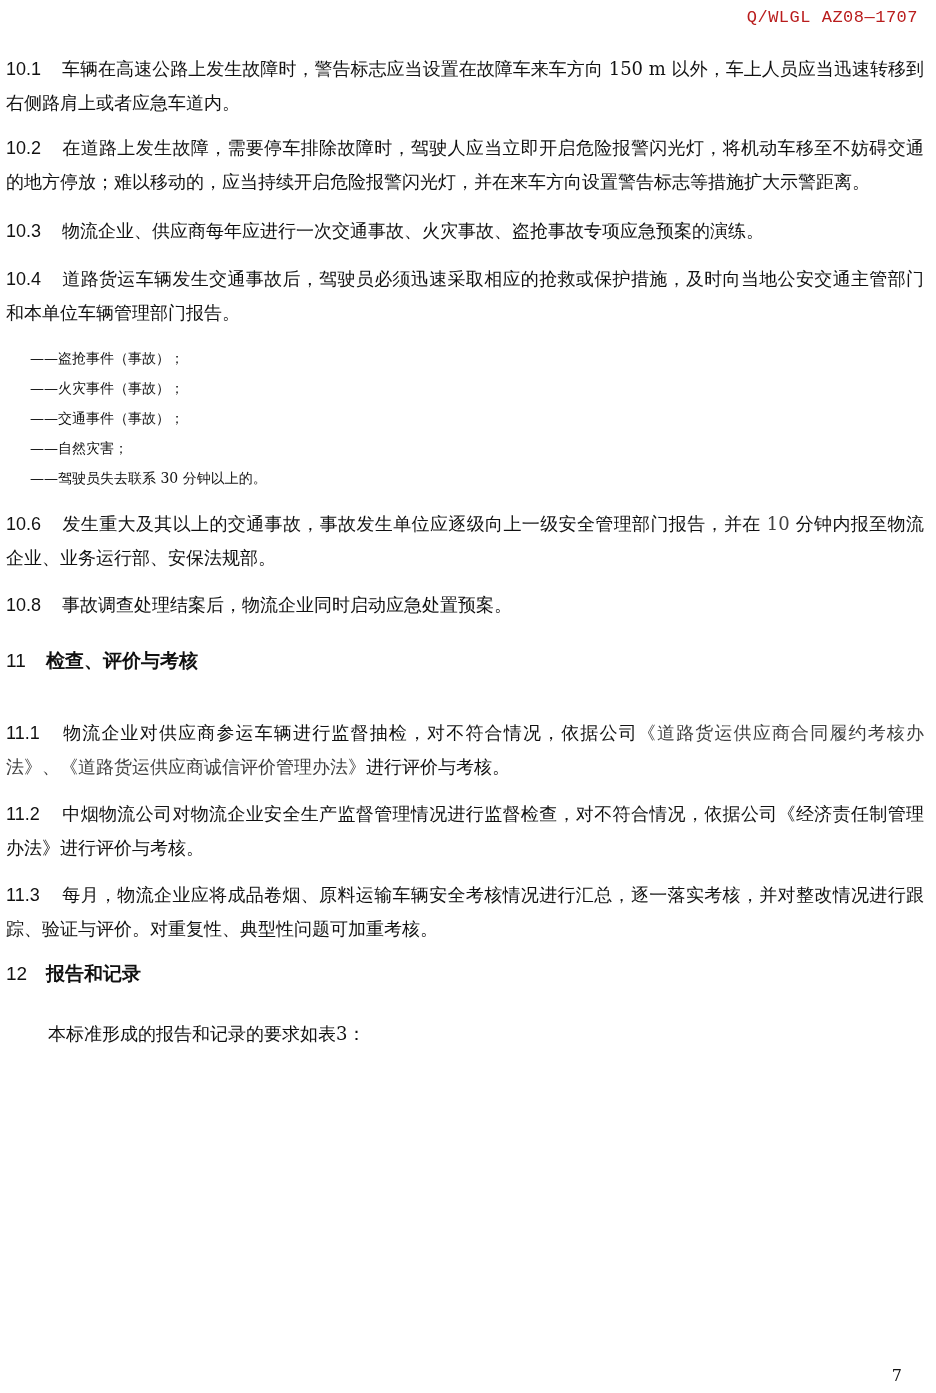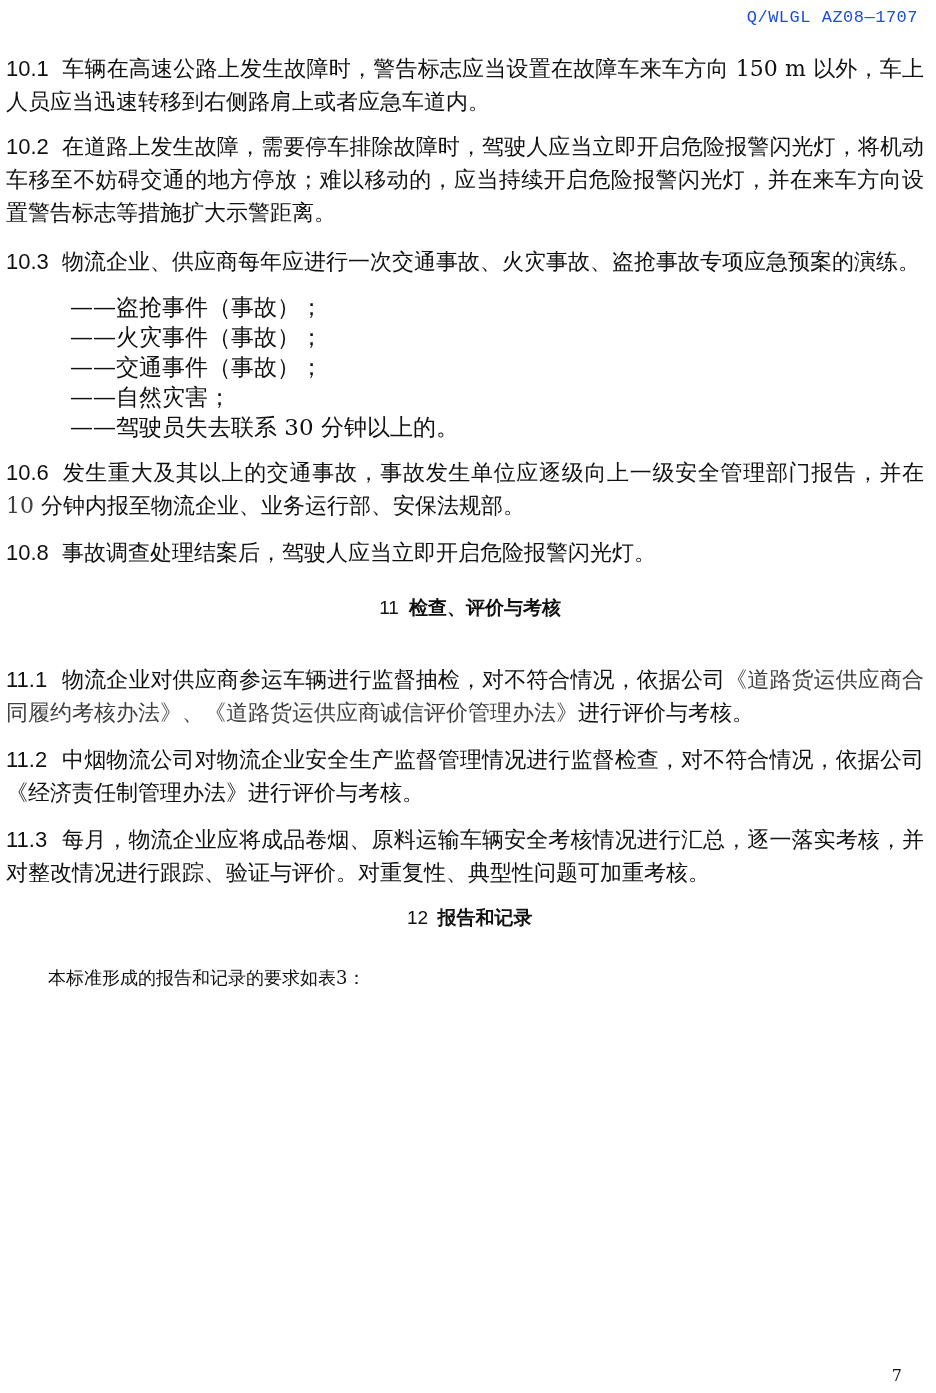--- a/index.html
+++ b/index.html
@@ -15,54 +15,53 @@
       color: #111111;
       font-family: "DejaVu Serif", "Liberation Serif", serif;
     }
     .page-header {
       position: absolute;
       top: 8px;
       right: 18px;
       font-family: "Liberation Mono", "DejaVu Sans Mono", monospace;
       font-size: 17px;
       letter-spacing: 0.5px;
-      color: #1d4ed8;
+      color: #b91c1c;
     }
     .content {
       position: absolute;
       left: 6px;
       top: 52px;
       width: 918px;
     }
     .clause {
-      font-size: 22px;
+      font-size: 18px;
       line-height: 33px;
       text-align: justify;
       margin: 0;
     }
     .clause .num {
       font-family: "Liberation Sans", "DejaVu Sans", sans-serif;
       display: inline-block;
       width: 56px;
     }
     .red { color: #404040; }
     .list {
-      margin: 6px 0 0 64px;
+      margin: 6px 0 0 24px;
       padding: 0;
       list-style: none;
-      font-size: 23px;
+      font-size: 14px;
       line-height: 30px;
     }
     .section-title {
       font-family: "Liberation Sans", "DejaVu Sans", sans-serif;
       font-weight: bold;
       font-size: 19px;
       line-height: 30px;
       margin: 0;
-      text-align: center;
     }
     .section-title .num {
       display: inline-block;
       width: 40px;
       font-weight: normal;
     }
     .indent-para {
       font-size: 18px;
       line-height: 30px;
       margin: 0 0 0 42px;
@@ -86,37 +85,40 @@
   </p>
 
   <p class="clause" style="margin-bottom:16px;">
     <span class="num">10.2</span><span>在道路上发生故障，需要停车排除故障时，驾驶人应当立即开启危险报警闪光灯，将机动车移至不妨碍交通的地方停放；难以移动的，应当持续开启危险报警闪光灯，并在来车方向设置警告标志等措施扩大示警距离。</span>
   </p>
 
   <p class="clause" style="margin-bottom:14px;">
     <span class="num">10.3</span><span>物流企业、供应商每年应进行一次交通事故、火灾事故、盗抢事故专项应急预案的演练。</span>
   </p>
 
+  <p class="clause" style="margin-bottom:14px;">
+    <span class="num">10.4</span><span>道路货运车辆发生交通事故后，驾驶员必须迅速采取相应的抢救或保护措施，及时向当地公安交通主管部门和本单位车辆管理部门报告。</span>
+  </p>
 
 
   <ul class="list" style="margin-bottom:14px;">
     <li>——盗抢事件（事故）；</li>
     <li>——火灾事件（事故）；</li>
     <li>——交通事件（事故）；</li>
     <li>——自然灾害；</li>
     <li>——驾驶员失去联系 30 分钟以上的。</li>
   </ul>
 
   <p class="clause" style="margin-bottom:14px;">
     <span class="num">10.6</span><span>发生重大及其以上的交通事故，事故发生单位应逐级向上一级安全管理部门报告，并在 </span><span class="red">10</span><span> 分钟内报至物流企业、业务运行部、安保法规部。</span>
   </p>
 
 
   <p class="clause" style="margin-bottom:24px;">
-    <span class="num">10.8</span><span>事故调查处理结案后，驾驶人应当立即开启危险报警闪光灯。</span>
+    <span class="num">10.8</span><span>事故调查处理结案后，物流企业同时启动应急处置预案。</span>
   </p>
 
   <h2 class="section-title" style="margin-bottom:40px;">
     <span class="num">11</span><span>检查、评价与考核</span>
   </h2>
 
   <p class="clause" style="margin-bottom:14px;">
     <span class="num">11.1</span><span>物流企业对供应商参运车辆进行监督抽检，对不符合情况，依据公司</span><span class="red">《道路货运供应商合同履约考核办法》、《道路货运供应商诚信评价管理办法》</span><span>进行评价与考核。</span>
   </p>
 

